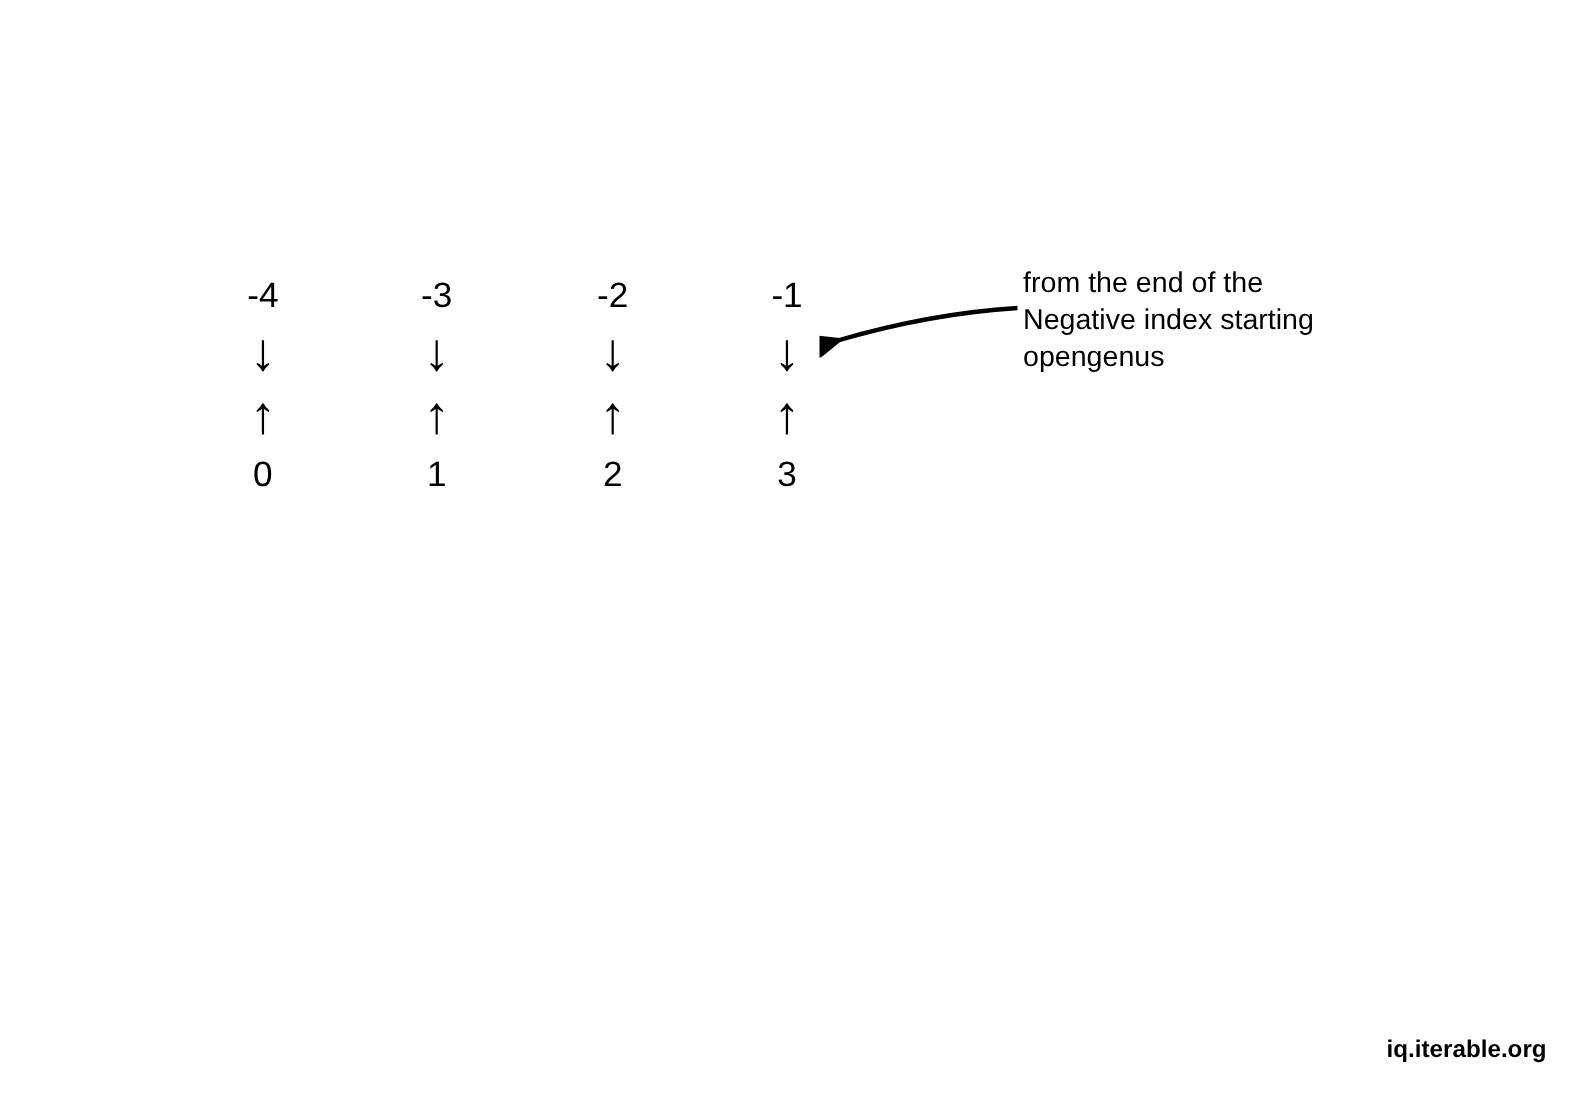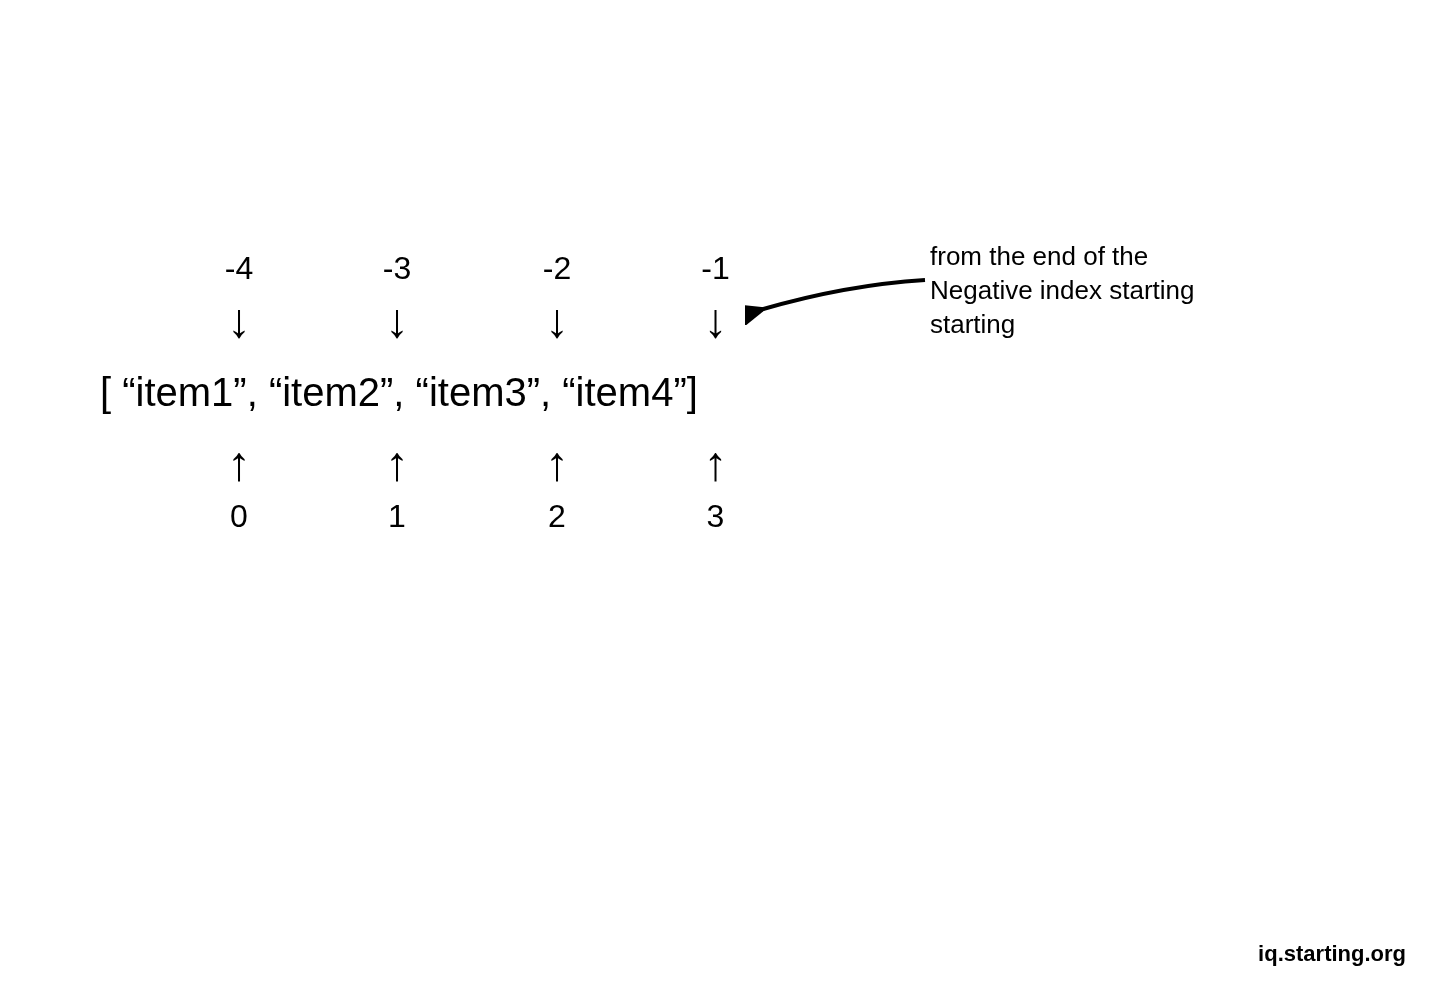--- a/index.html
+++ b/index.html
@@ -92,21 +92,20 @@
     <div class="index-cell c4">-1</div>
   </div>
 
   <div class="arrow-row">
     <div class="arrow-cell c1">↓</div>
     <div class="arrow-cell c2">↓</div>
     <div class="arrow-cell c3">↓</div>
     <div class="arrow-cell c4">↓</div>
   </div>
 
-  <div class="list-row">[ “item1”, “item2”, “item3”, “item4”]</div>
 
   <div class="arrow-row">
     <div class="arrow-cell c1">↑</div>
     <div class="arrow-cell c2">↑</div>
     <div class="arrow-cell c3">↑</div>
     <div class="arrow-cell c4">↑</div>
   </div>
 
   <div class="index-row" style="margin-top:10px;">
     <div class="index-cell c1">0</div>
@@ -122,16 +121,16 @@
     <marker id="arrowhead" markerWidth="12" markerHeight="10" refX="2" refY="5" orient="auto">
       <polygon points="12 0, 0 5, 12 10" fill="#000"></polygon>
     </marker>
   </defs>
   <path d="M 180 5 Q 100 10 15 35" stroke="#000" stroke-width="4" fill="none" marker-end="url(#arrowhead)"></path>
 </svg>
 
 <div class="callout-text">
   <div>from the end of the</div>
   <div>Negative index starting</div>
-  <div>starting</div>
+  <div>opengenus</div>
 </div>
 
-<div class="watermark">iq.starting.org</div>
+<div class="watermark">iq.iterable.org</div>
 
 </body></html>

